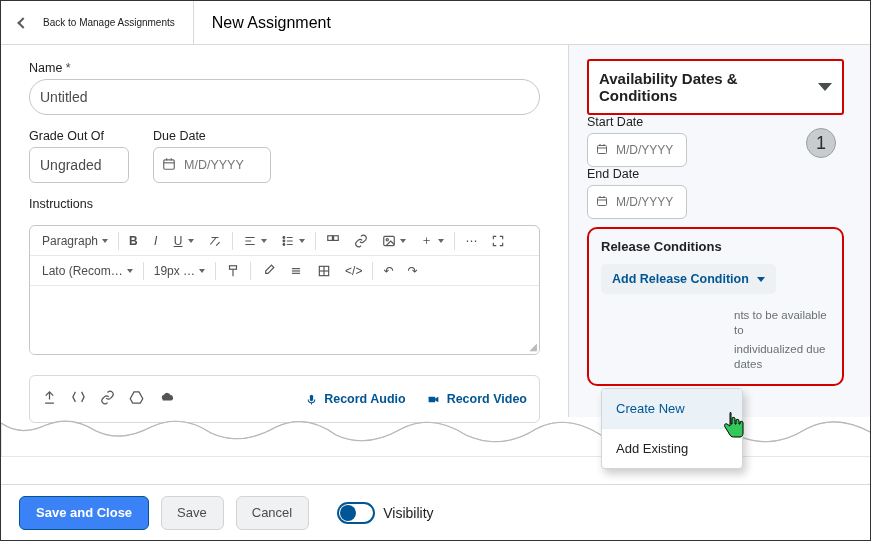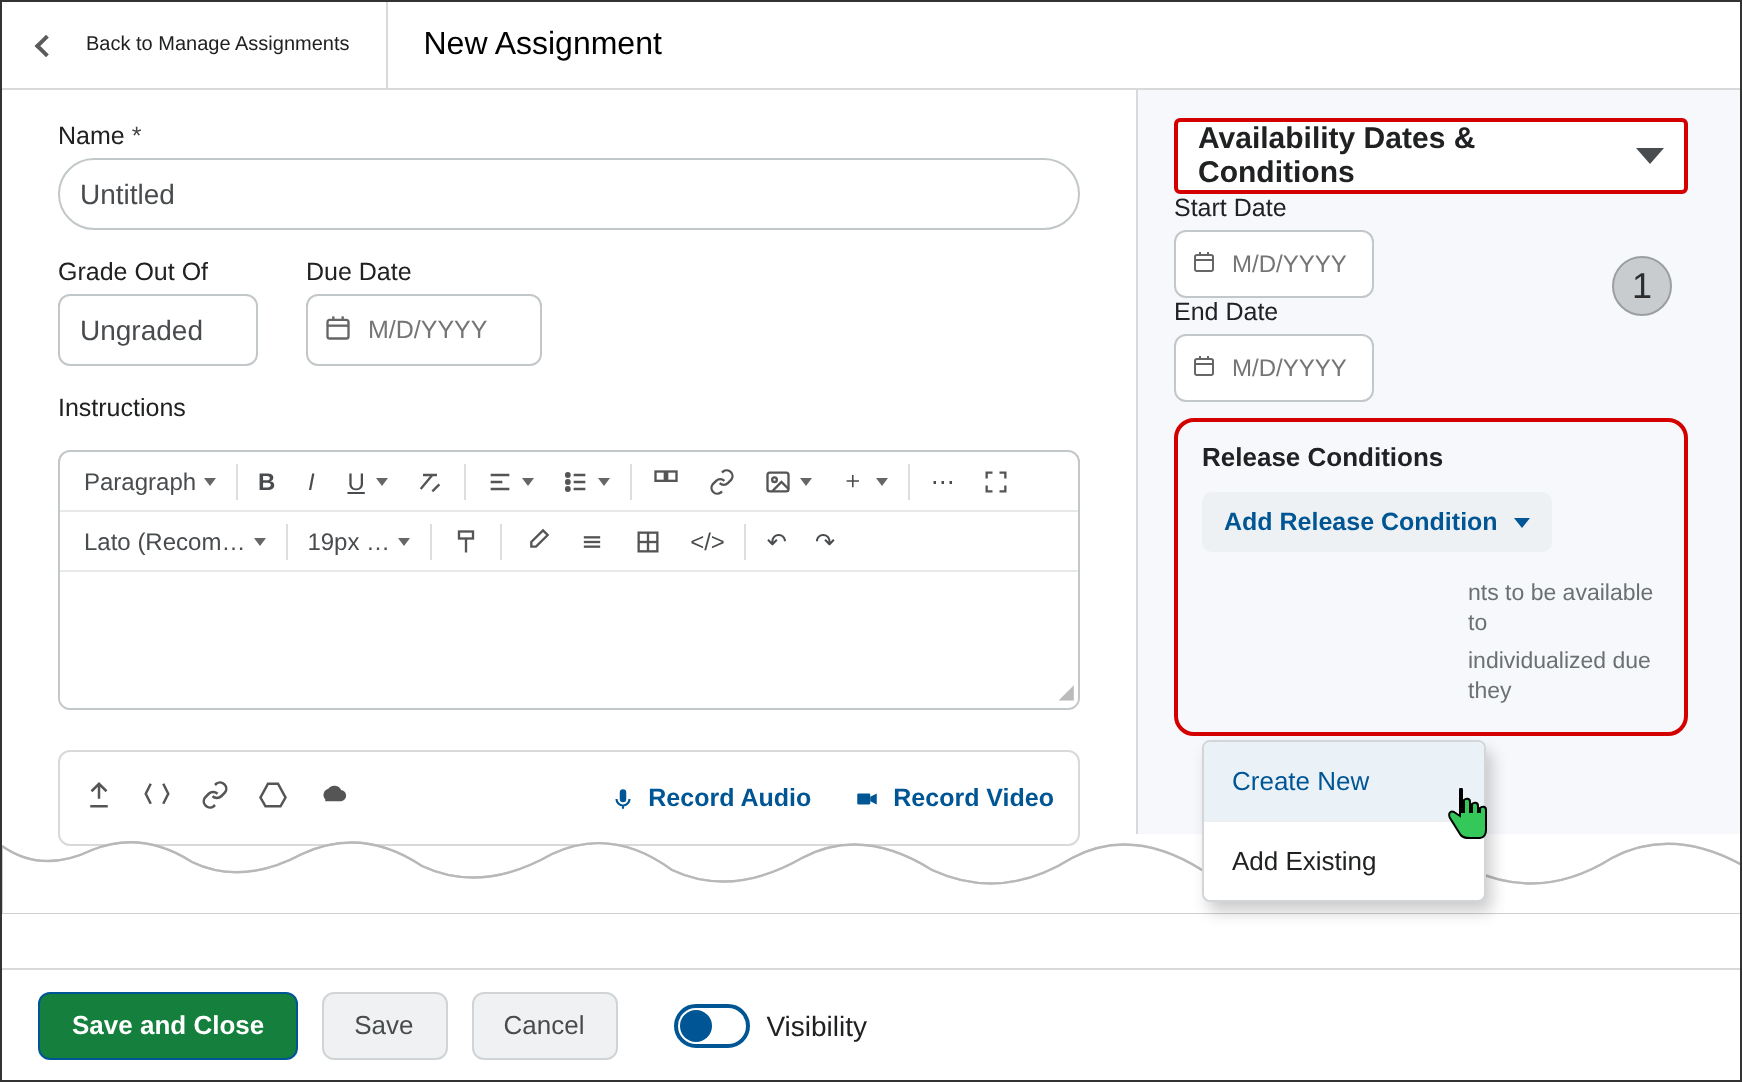--- a/index.html
+++ b/index.html
@@ -136,21 +136,21 @@
 
   .right {
     flex:1;
     background: #f6f8fb;
     padding: 14px 26px 0 18px;
     position: relative;
   }
   .panel-head {
     border: 2px solid #d40000;
     border-radius: 3px;
-    height: 38px;
+    height: 56px;
     background: #fff;
     display: flex;
     align-items: center;
     padding: 15px 10px;
     font-size: 15px;
     font-weight: bold;
     position: relative;
     cursor:pointer;
   }
   .panel-head .tri {
@@ -238,21 +238,21 @@
     background:#fff;
   }
   .btn {
     height: 34px;
     border-radius: 6px;
     display:flex;align-items:center;justify-content:center;
     padding: 0 16px;
     font-size:13px;
     cursor:pointer;
   }
-  .btn.primary { background:#15803d; color:#fff; font-weight:bold; border:1px solid #005694; min-width:108px; }
+  .btn.primary { background:#3b82f6; color:#fff; font-weight:bold; border:1px solid #005694; min-width:108px; }
   .btn.secondary { background:#f0f1f2; color:#494c4e; border:1px solid #d1d4d6;padding-left:15px; }
   .vis-toggle { display:flex; align-items:center; gap:8px; margin-left:16px; }
   .toggle {
     width:38px;height:22px;border:2px solid #005694;border-radius:14px;position:relative;cursor:pointer;background:#fff;
   }
   .toggle .knob{ width:16px;height:16px;border-radius:50%;background:#005694;position:absolute;top:1px;left:1px; }
   .vis-label { font-size:14px; color:#202122; }
 </style>
 </head>
 <body>
@@ -495,21 +495,21 @@
           <div class="dropdown">
             <div class="dd-item hover">Create New</div>
             <div class="dd-item">Add Existing</div>
           </div>
           <svg class="cursor-icon" width="24" height="26" viewBox="0 0 24 26">
               <path d="M7 1 C7 1 7 14 7 14 L4 12 C2 11 1 13 2 15 L7 23 C8 25 10 25 12 25 L17 25 C19 25 20 23 20 21 L20 11 C20 9 18 9 17 10 L17 12 L16 12 L16 9 C16 7 14 7 13 8 L13 12 L12 12 L12 7 C12 5 10 5 9 6 L9 12 L8 12 L8 1 C8 0 7 0 7 1 Z" fill="#34c759" stroke="#000" stroke-width="1"></path>
             </svg>
         </div>
         <div style="width:96px">
           <div class="side-note">nts to be available to</div>
-          <div class="side-note">individualized due they</div>
+          <div class="side-note">individualized due dates</div>
         </div>
       </div>
     </div>
   </div>
 </div>
 
 <svg class="torn" viewBox="0 0 871 40" preserveAspectRatio="none">
   <path d="M0 6 Q20 20 45 8 Q70 -2 95 14 Q120 26 150 10 Q180 -4 210 16 Q240 30 275 10 Q305 -4 335 18 Q365 32 400 12 Q430 -4 465 18 Q500 34 535 12 Q565 -4 600 18 Q635 34 670 12 Q700 -4 735 18 Q770 34 805 12 Q835 -4 871 16 L871 40 L0 40 Z" fill="#fff" stroke="#cfcfcf" stroke-width="1"></path>
   <path d="M0 6 Q20 20 45 8 Q70 -2 95 14 Q120 26 150 10 Q180 -4 210 16 Q240 30 275 10 Q305 -4 335 18 Q365 32 400 12 Q430 -4 465 18 Q500 34 535 12 Q565 -4 600 18 Q635 34 670 12 Q700 -4 735 18 Q770 34 805 12 Q835 -4 871 16" fill="none" stroke="#b8b8b8" stroke-width="1.2"></path>
 </svg>

